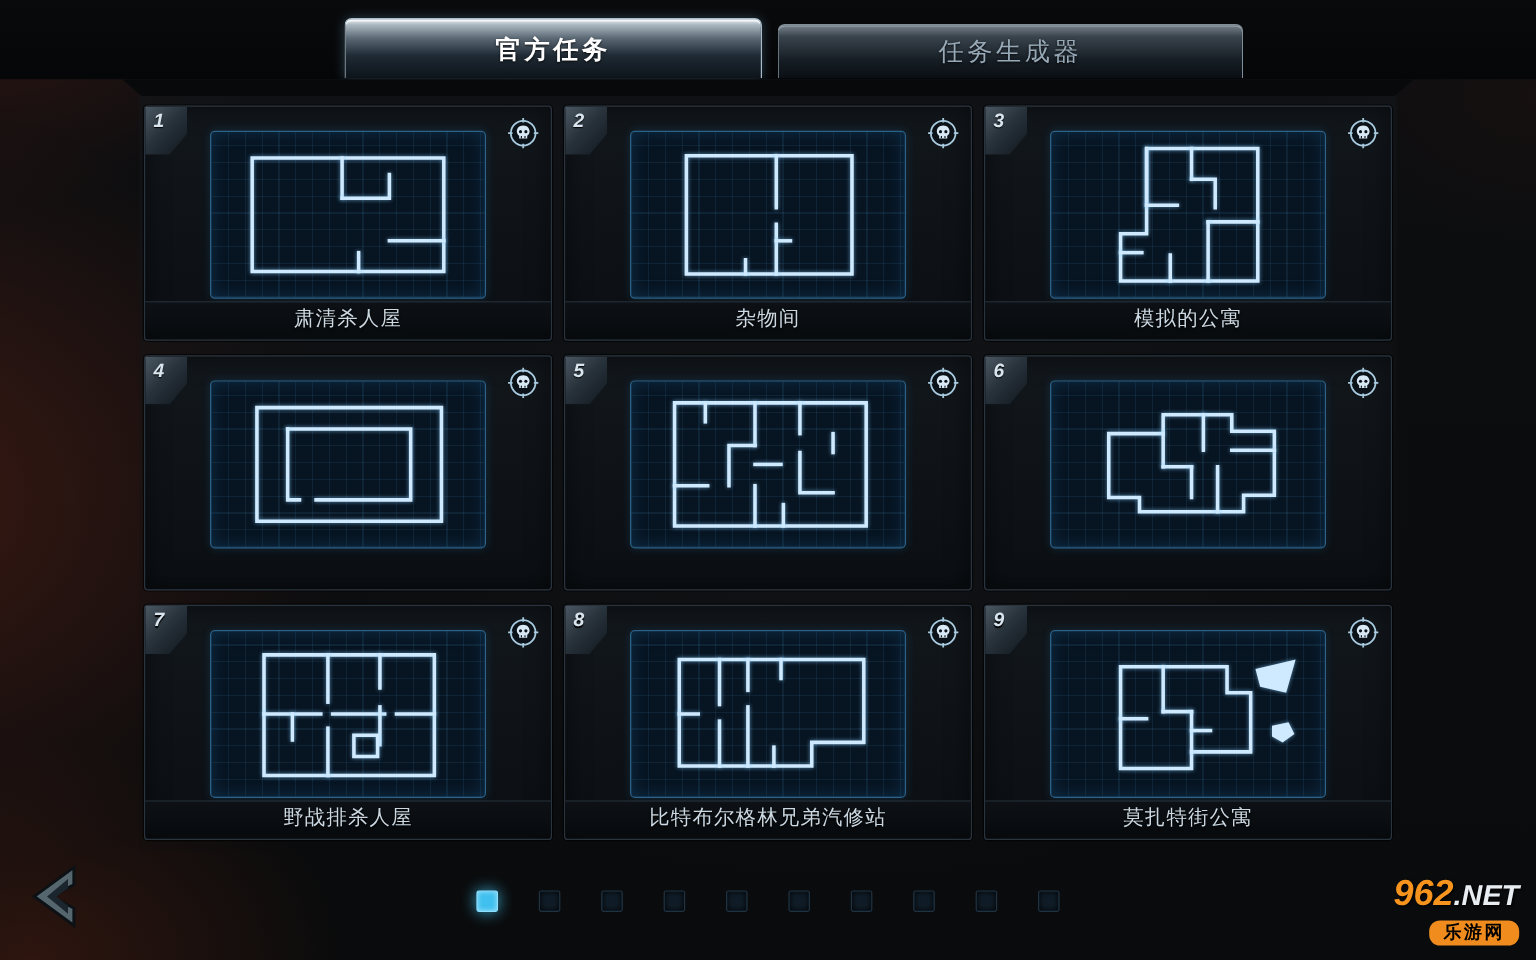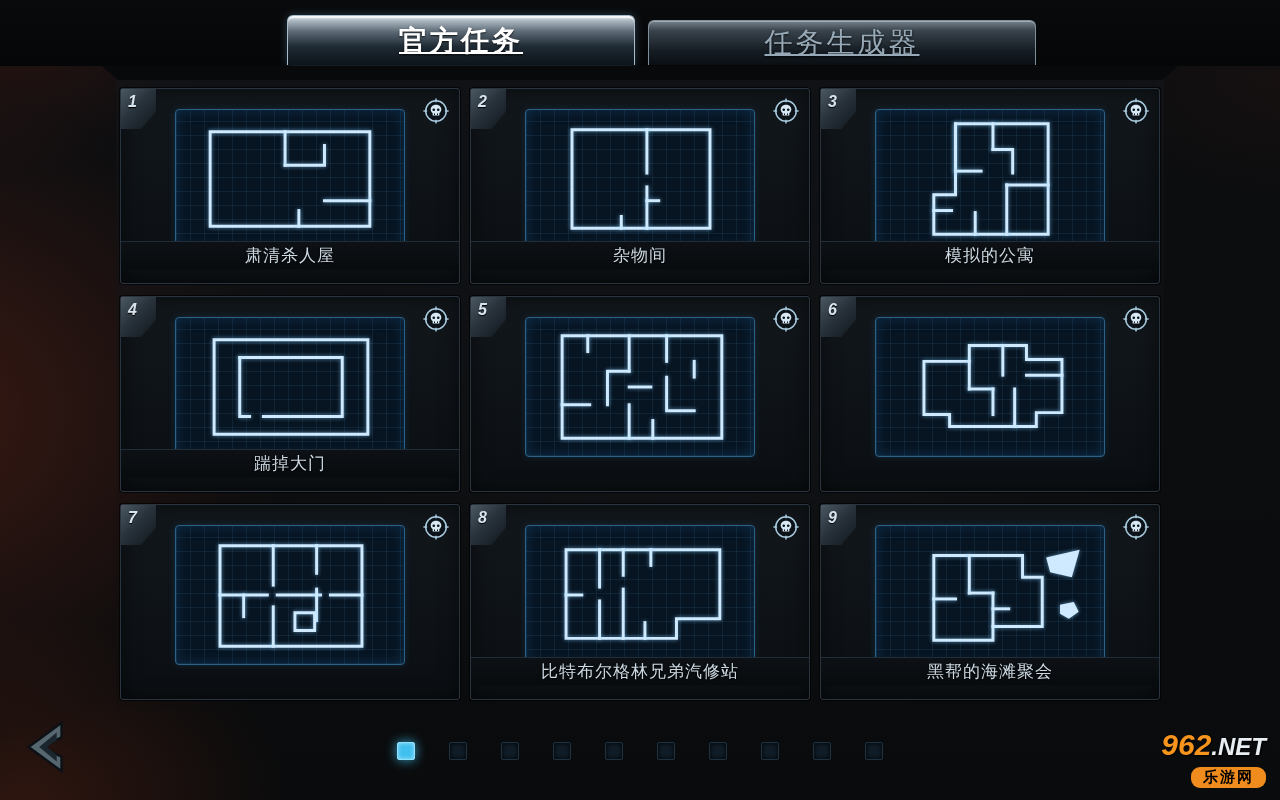--- a/index.html
+++ b/index.html
@@ -19,23 +19,22 @@
       linear-gradient(#0d0e10,#0a0b0c);
   }
 
   
   .topbar {
     position:absolute; top:0; left:0; right:0; height:66px;
     background:linear-gradient(#090a0c,#050607);
   }
   .tab {
     position:absolute; display:flex; align-items:center; justify-content:center;
-    font-size:28px; letter-spacing:3px; border-radius:6px 6px 0 0; cursor:pointer;
+    font-size:21px; letter-spacing:3px; border-radius:6px 6px 0 0; cursor:pointer;
     text-shadow:0 1px 2px rgba(0,0,0,.8);
-    text-decoration:underline;
   }
   .tab-official {
     left:287px; top:15px; width:348px; height:50px;
     color:#ffffff; font-weight:bold;
     background:linear-gradient(180deg,#eef3f6 0%, #aebac3 9%, #5c6a76 32%, #1f2a34 62%, #0d141a 100%);
     border:1px solid #a7bcca; border-bottom:none;
     box-shadow:0 0 10px rgba(140,210,255,.25), inset 0 2px 0 rgba(255,255,255,.65);
   }
   .tab-generator {
     left:648px; top:20px; width:388px; height:45px;
@@ -87,21 +86,21 @@
     box-shadow:inset 0 0 14px rgba(25,90,140,.40), 0 0 7px rgba(45,140,200,.18);
   }
   .bp svg { position:absolute; left:0; top:0; width:100%; height:100%; }
   .wall {
     fill:none; stroke:#cfeaff; stroke-width:3;
     stroke-linecap:square; stroke-linejoin:miter;
     filter:drop-shadow(0 0 2px rgba(130,205,255,.65));
   }
   .solid { fill:#cfeaff; stroke:none; filter:drop-shadow(0 0 2px rgba(130,205,255,.65)); }
   .mission-label {
-    position:absolute; left:0; bottom:14px; width:100%; height:28px; line-height:28px;
+    position:absolute; left:0; bottom:4px; width:100%; height:28px; line-height:28px;
     text-align:center; font-size:17px; color:#ccd8e2; letter-spacing:1px;
     background:linear-gradient(#0d1115,#080b0e);
     border-top:1px solid #232d37;
     text-shadow:0 1px 2px #000;
     margin-top:16px;
   }
 
   
   .pager {
     position:absolute; top:742px; left:50%; transform:translateX(-50%);
@@ -257,21 +256,20 @@
           <line x1="16.6" y1="17.6" x2="16.6" y2="19.4" stroke="#0a1118" stroke-width="1"></line>
         </svg>
       </div>
       <div class="bp">
         <svg class="bp-svg" viewBox="0 0 230 140">
             <path d="M38 22 H194 V118 H38 Z" class="wall"></path>
             <path d="M64 40 H168 V100 H88" class="wall"></path>
             <path d="M74 100 H64 V40" class="wall"></path>
           </svg>
       </div>
-      <div class="mission-label">踹掉大门</div>
     </div>
 
     <div class="card">
       <div class="badge">
         <span class="num">5</span>
       </div>
       <div class="skull">
         <svg viewBox="0 0 30 30">
           <circle cx="15" cy="15" r="11" fill="rgba(8,16,24,.55)" stroke="#a9cbe0" stroke-width="1.6"></circle>
           <line x1="15" y1="1.5" x2="15" y2="5.5" stroke="#a9cbe0" stroke-width="1.6"></line>
@@ -358,20 +356,21 @@
             <path d="M102 70 H146" class="wall"></path>
             <path d="M156 70 H188" class="wall"></path>
             <path d="M98 20 V60" class="wall"></path>
             <path d="M98 82 V122" class="wall"></path>
             <path d="M142 20 V48" class="wall"></path>
             <path d="M142 64 V96" class="wall"></path>
             <path d="M120 88 H140 V106 H120 Z" class="wall"></path>
             <path d="M68 70 V92" class="wall"></path>
           </svg>
       </div>
+      <div class="mission-label">野战排杀人屋</div>
     </div>
 
     <div class="card">
       <div class="badge">
         <span class="num">8</span>
       </div>
       <div class="skull">
         <svg viewBox="0 0 30 30">
           <circle cx="15" cy="15" r="11" fill="rgba(8,16,24,.55)" stroke="#a9cbe0" stroke-width="1.6"></circle>
           <line x1="15" y1="1.5" x2="15" y2="5.5" stroke="#a9cbe0" stroke-width="1.6"></line>
@@ -423,21 +422,21 @@
             <path d="M58 30 H148 V52 H168 V102 H118 V116 H58 Z" class="wall"></path>
             <path d="M94 30 V68" class="wall"></path>
             <path d="M94 68 H118" class="wall"></path>
             <path d="M118 68 V102" class="wall"></path>
             <path d="M58 74 H80" class="wall"></path>
             <path d="M118 84 H134" class="wall"></path>
             <path d="M172 32 L206 24 L198 52 L176 47 Z" class="solid"></path>
             <path d="M186 80 L200 77 L205 87 L195 94 L186 89 Z" class="solid"></path>
           </svg>
       </div>
-      <div class="mission-label">黑帮的海滩聚会</div>
+      <div class="mission-label">莫扎特街公寓</div>
     </div>
   </div>
 
   <div class="pager">
       <div class="dot active"></div>
       <div class="dot"></div>
       <div class="dot"></div>
       <div class="dot"></div>
       <div class="dot"></div>
       <div class="dot"></div>

